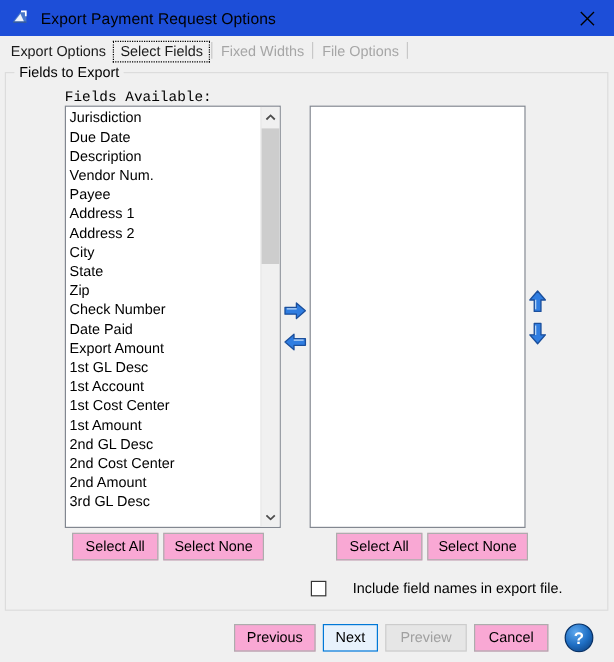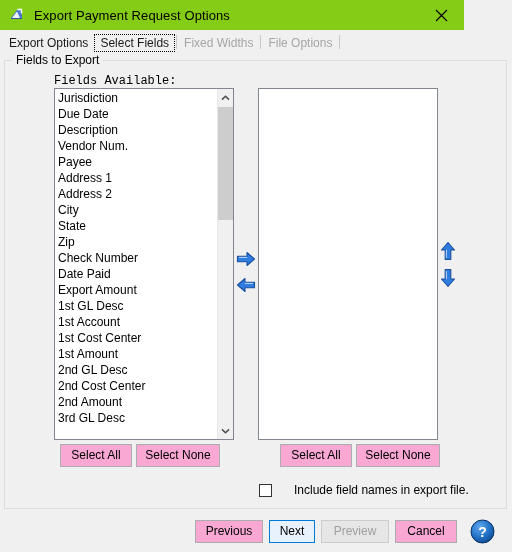--- a/index.html
+++ b/index.html
@@ -15,22 +15,22 @@
     color: #000000;
     overflow: hidden;
     position: relative;
     -webkit-font-smoothing: antialiased;
   }
 
   
   .titlebar {
     position: absolute;
     left: 0; top: 0;
-    width: 464px; height: 30px;
-    background: #84cc16;
+    width: 512px; height: 30px;
+    background: #1d4ed8;
     display: flex;
     align-items: center;
   }
   .title-icon {
     width: 16px; height: 16px;
     margin-left: 9px;
     position: relative;
     flex: 0 0 auto;
   }
   .title-text {

